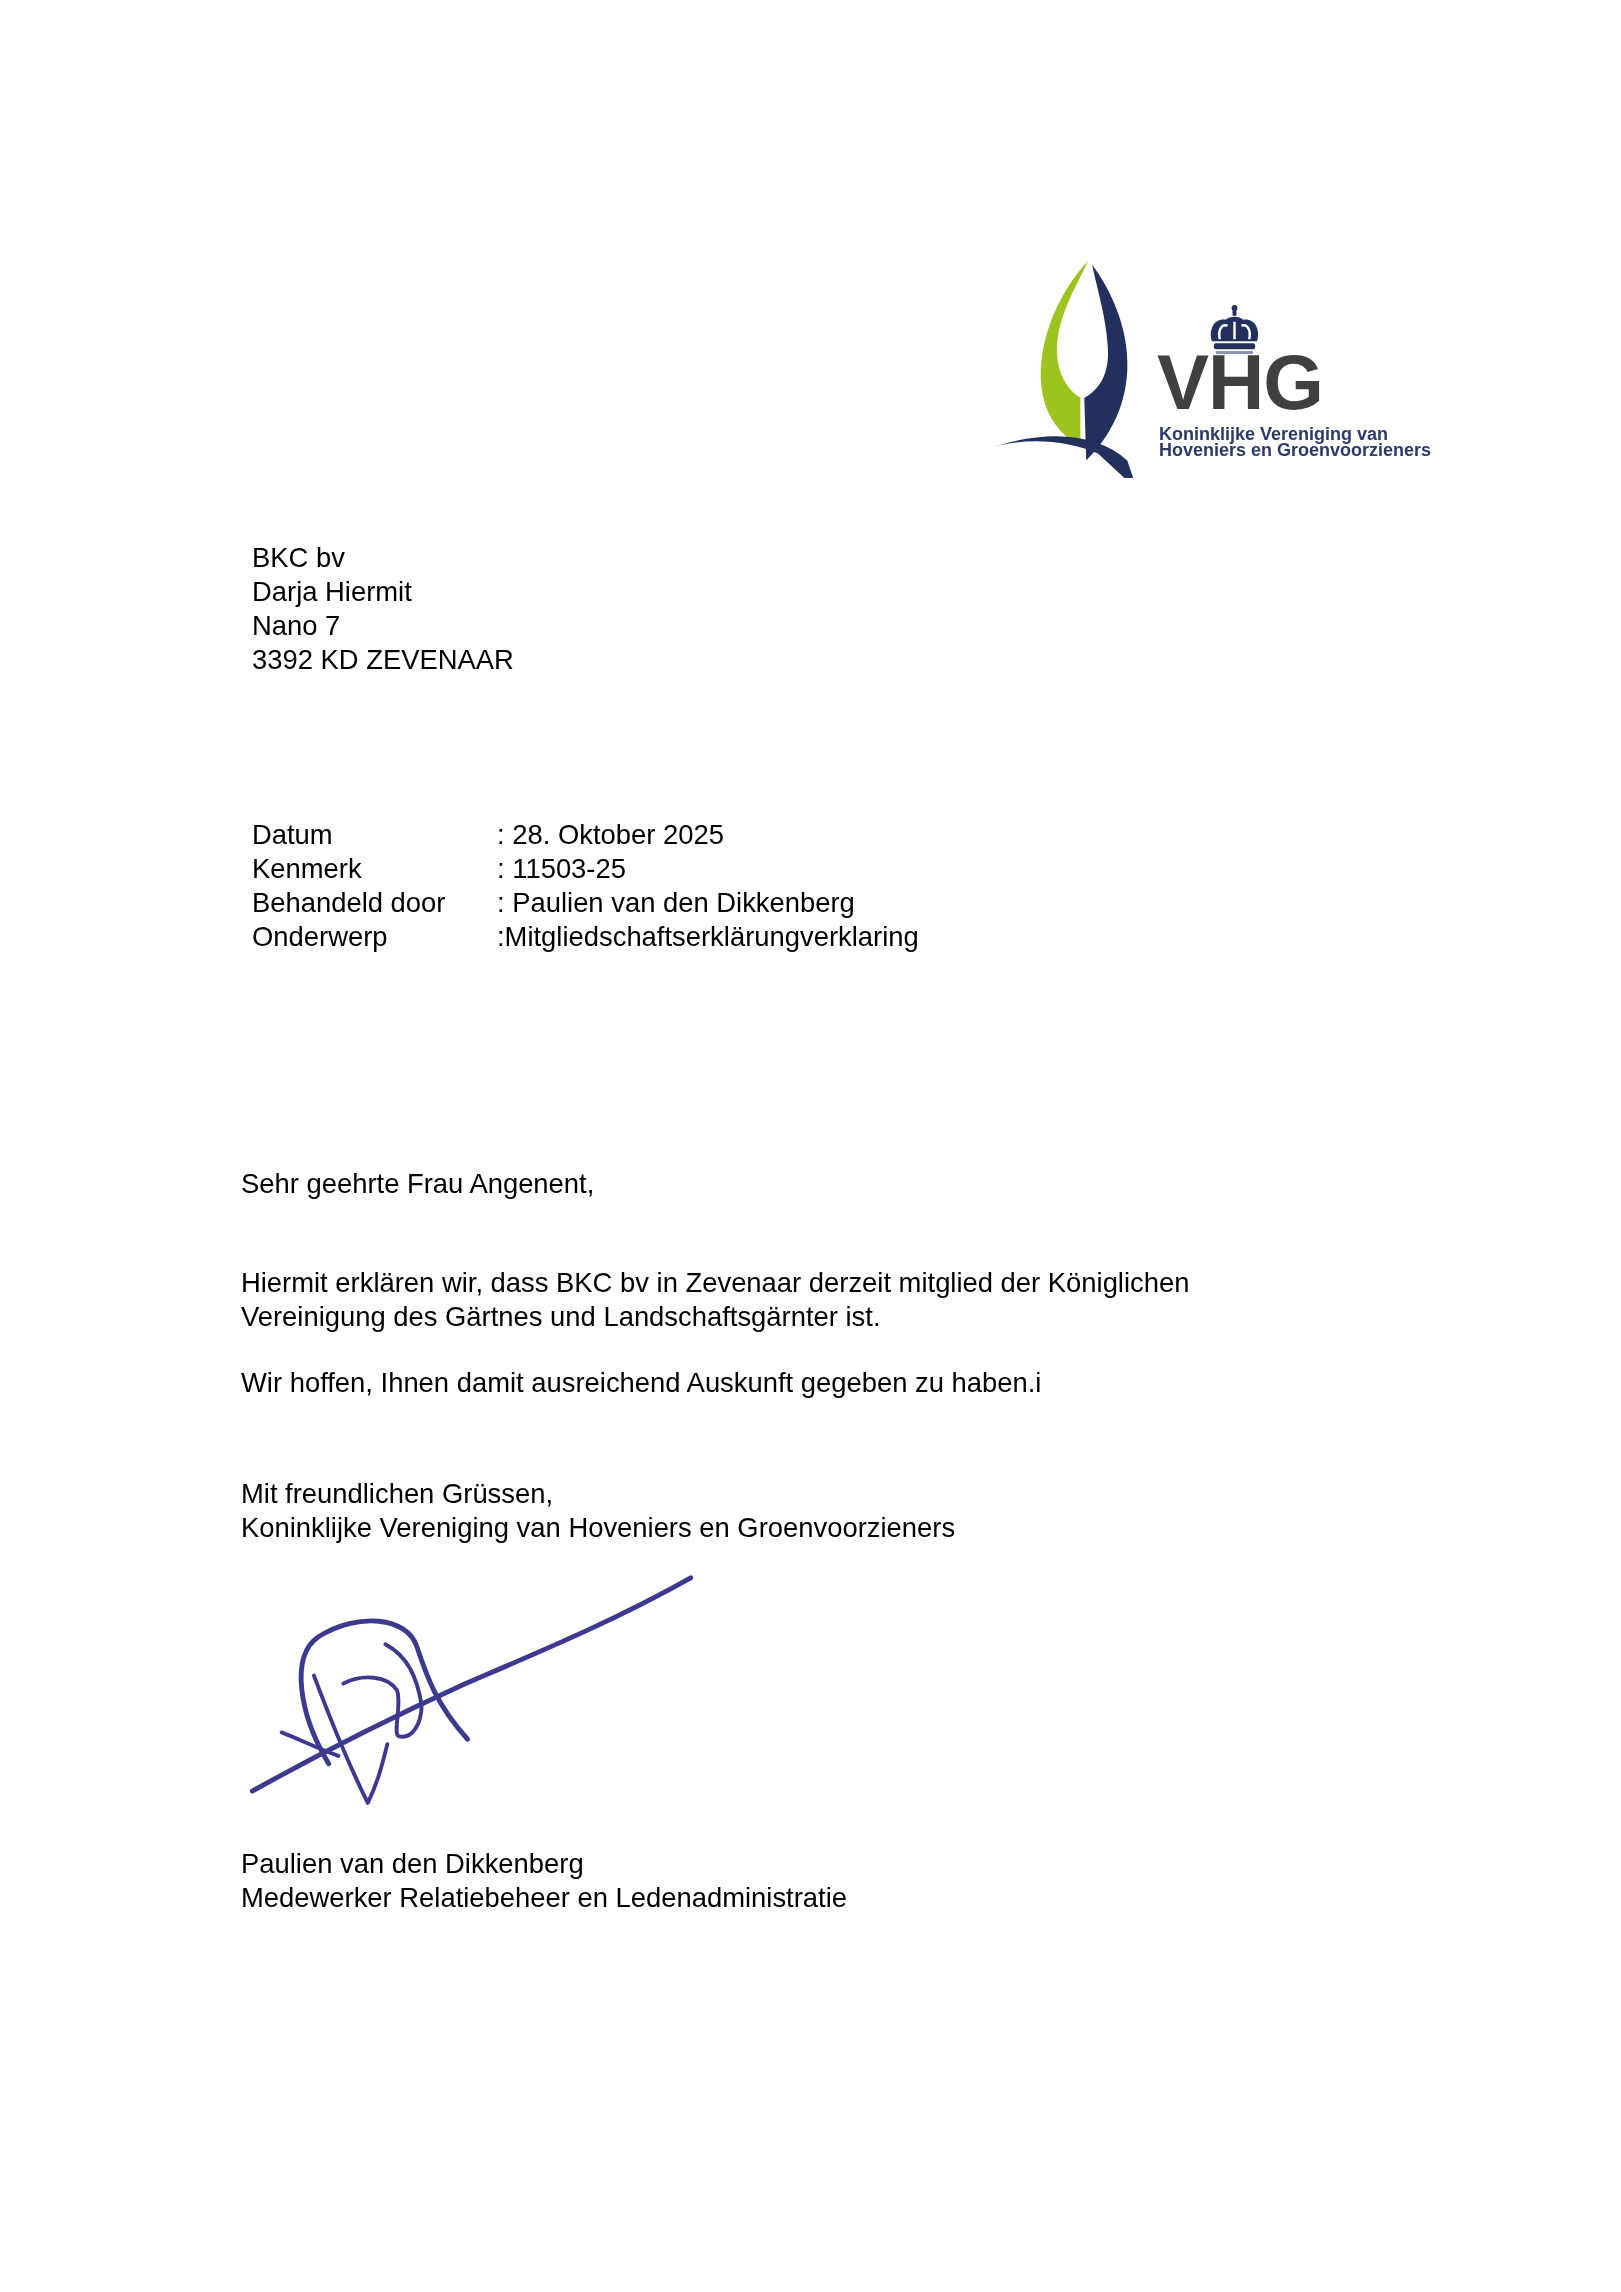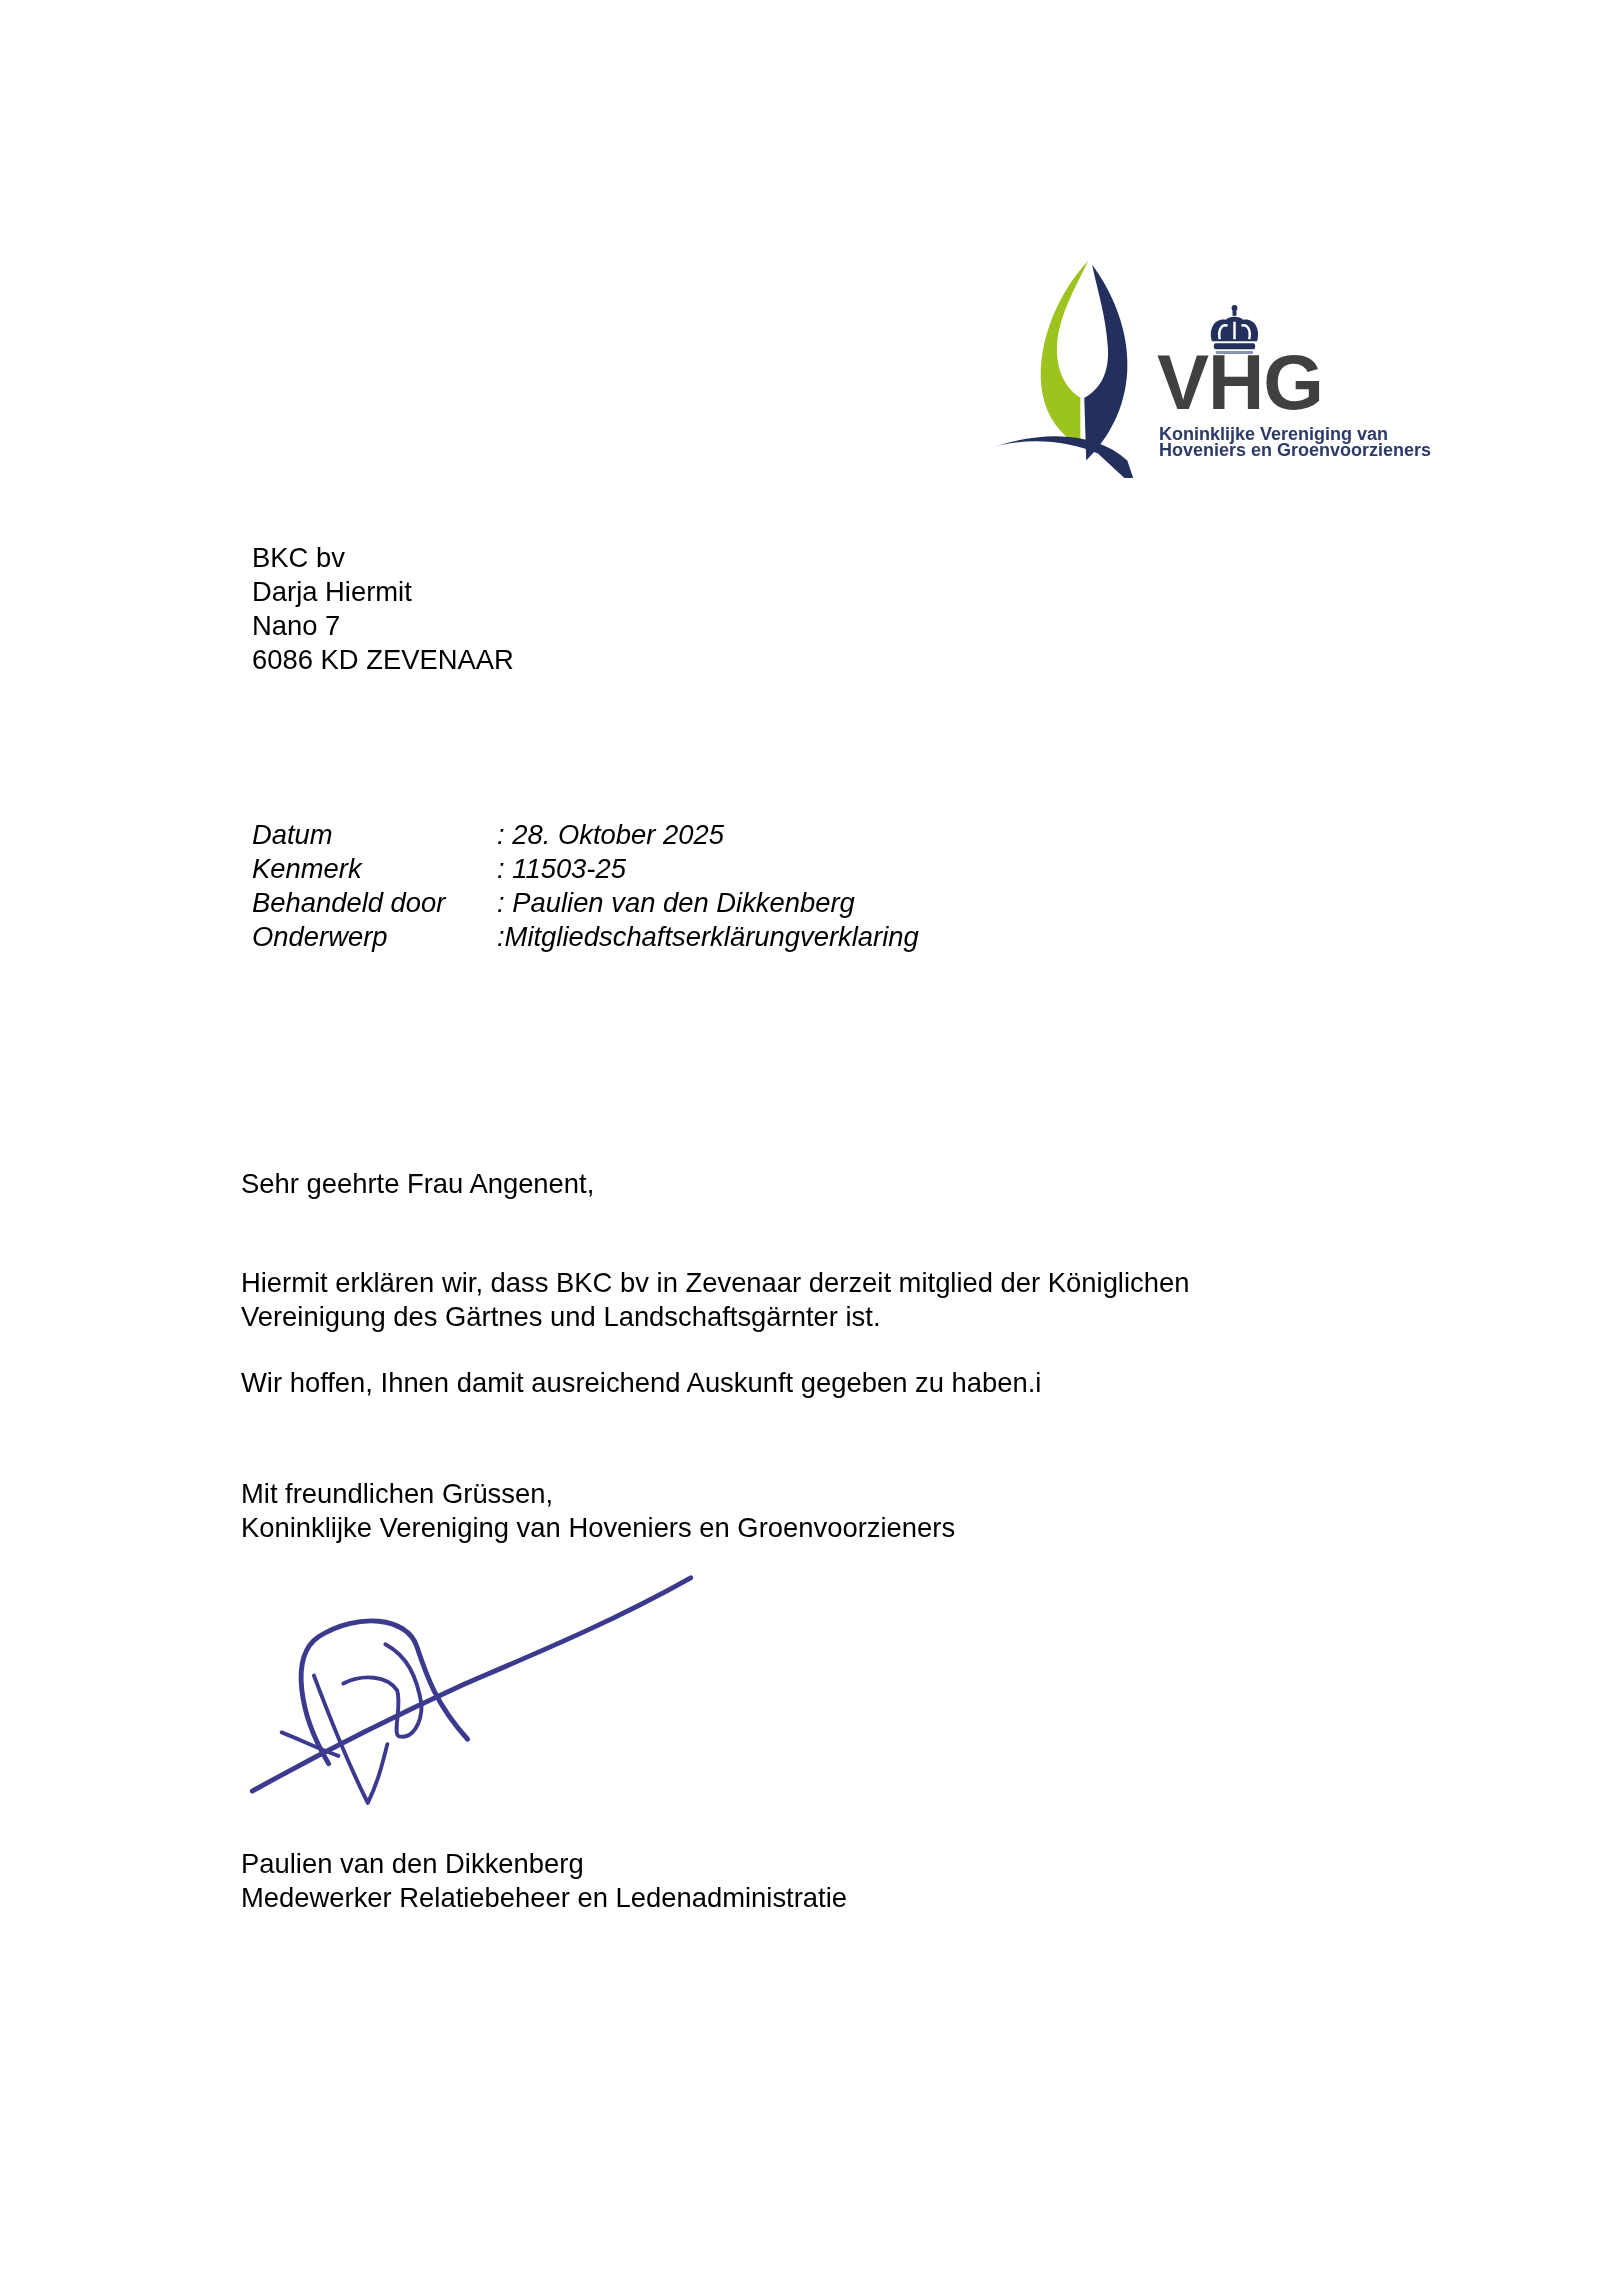--- a/index.html
+++ b/index.html
@@ -5,21 +5,21 @@
     html, body { margin: 0; padding: 0; background: #ffffff; }
     body { width: 1621px; height: 2293px; position: relative; overflow: hidden;
            font-family: "Liberation Sans", sans-serif; color: #000; }
     .abs { position: absolute; }
     .line { font-size: 27.4px; line-height: 34px; white-space: nowrap; }
     .logo { position: absolute; left: 990px; top: 253px; width: 421px; height: 225px; }
     .logo-vhg { position: absolute; left: 167px; top: 90px; font-family: "Liberation Sans", sans-serif;
                 font-weight: bold; font-size: 78px; line-height: 78px; color: #404040; letter-spacing: -1px; }
     .logo-sub { position: absolute; left: 169px; font-weight: bold; font-size: 18px; line-height: 15.7px;
                 color: #2c3a6a; white-space: nowrap; }
-    .meta-row { display: flex; font-style: italic; }
+    .meta-row { display: flex; }
     .meta-label { width: 245px; }
     .sig { position: absolute; left: 240px; top: 1568px; width: 510px; height: 274px; }
   </style>
 </head>
 <body>
 
 <div class="logo">
   <svg class="abs" style="left:0;top:0" width="167" height="225" viewBox="0 0 170 230">
 
     <path d="M100 8 C70 40 48 90 52 135 C55 165 70 185 92 198 L92 148 C72 135 64 110 70 80 C76 52 90 30 100 8 Z" fill="#9dc31f"></path>
@@ -38,21 +38,21 @@
   </svg>
   <div class="logo-vhg">VHG</div>
   <div class="logo-sub" style="top:174px">Koninklijke Vereniging van</div>
   <div class="logo-sub" style="top:190px">Hoveniers en Groenvoorzieners</div>
 </div>
 
 <div class="abs" style="left:252px;top:541px">
   <div class="line">BKC bv</div>
   <div class="line">Darja Hiermit</div>
   <div class="line">Nano 7</div>
-  <div class="line">6086 KD ZEVENAAR</div>
+  <div class="line">3392 KD ZEVENAAR</div>
 </div>
 
 <div class="abs" style="left:252px;top:818px">
   <div class="meta-row line">
     <span class="meta-label">Datum</span>
     <span>: 28. Oktober 2025</span>
   </div>
   <div class="meta-row line">
     <span class="meta-label">Kenmerk</span>
     <span>: 11503-25</span>

